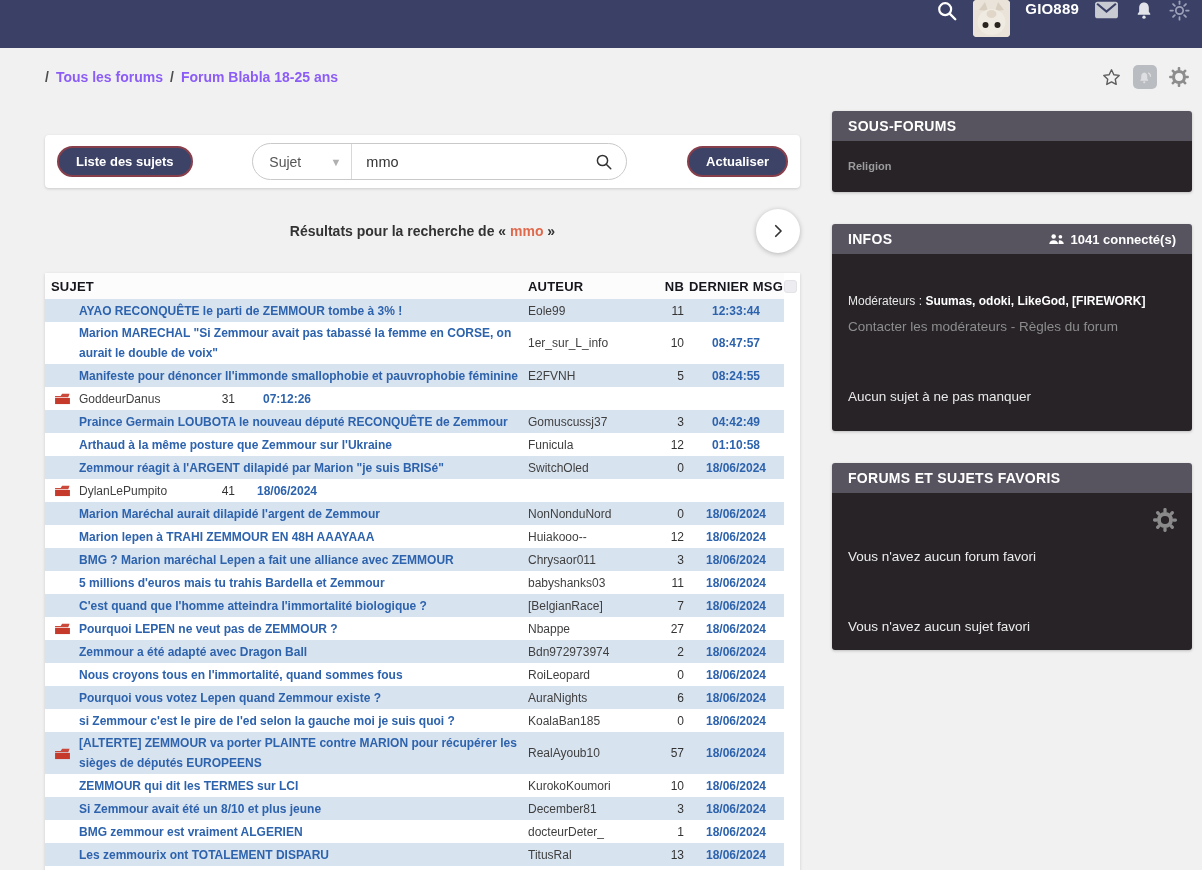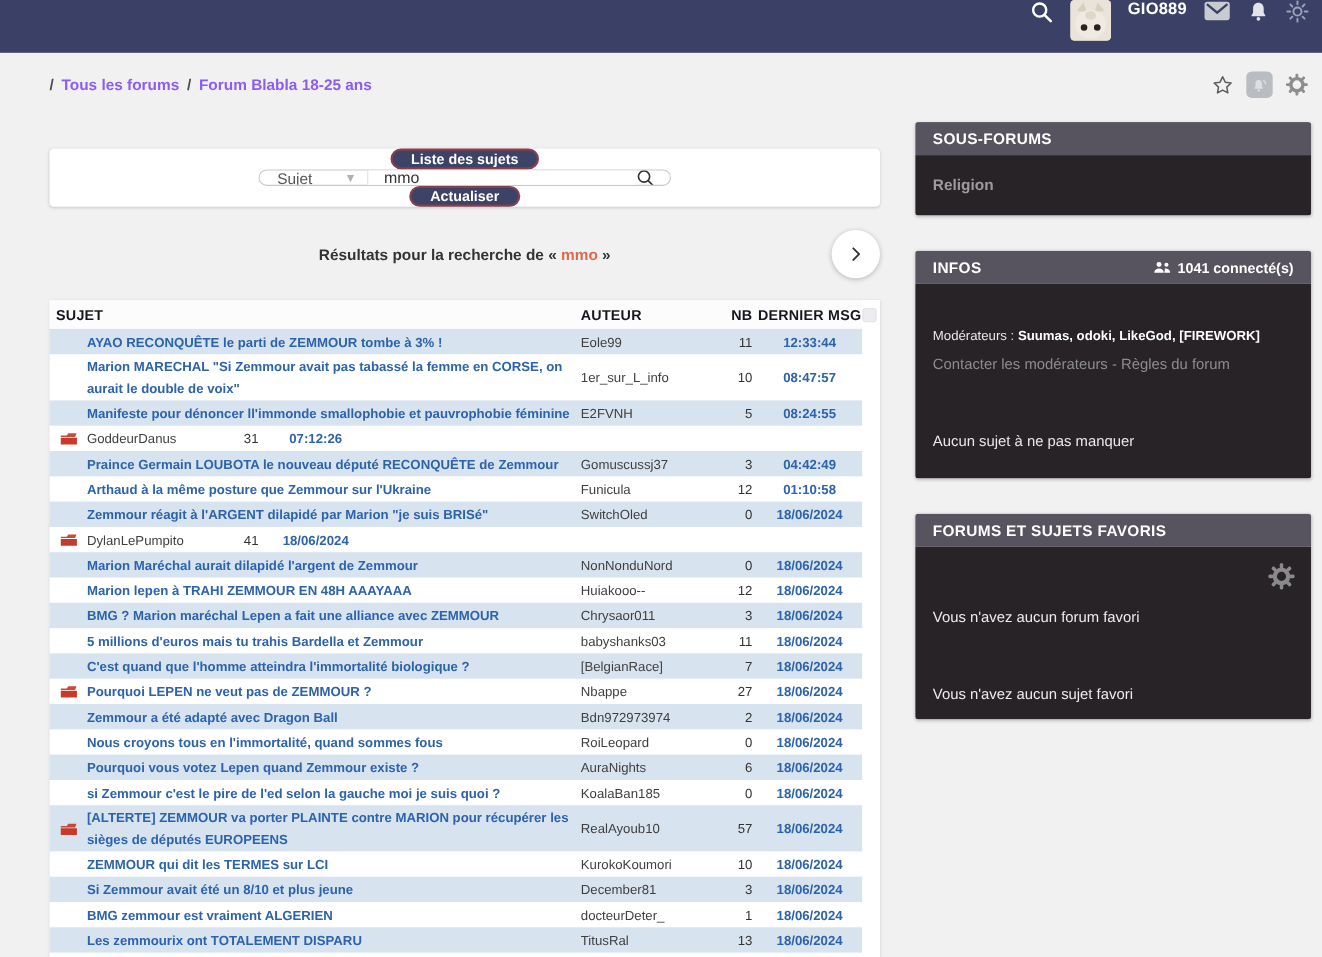--- a/index.html
+++ b/index.html
@@ -22,21 +22,21 @@
   .notif-square { width:24px; height:24px; border-radius:5px; background:#b9bcc1; display:flex; align-items:center; justify-content:center; }
 
   
   .content { display:flex; gap:32px; }
   .left-col { width:755px; flex:none; }
   .sidebar { width:360px; flex:none; margin-top:13px; }
 
   
   .toolbar-card { margin-top:37px; height:53px; background:#fff; border-radius:4px;
     box-shadow:0 1px 3px rgba(0,0,0,.16); display:flex; align-items:center;
-    justify-content:space-between; padding:0 12px;flex-direction:column; }
+    justify-content:space-between; padding:0 12px; }
   .btn-pill { background:#3d4367; border:2px solid #883f4c; border-radius:17px; color:#fff;
     font-weight:bold; font-size:13px; font-family:"Liberation Sans",sans-serif;
     height:31px; padding:0 17px; cursor:pointer; }
   .search-pill { width:375px; height:37px; border:1px solid #c9c9c9; border-radius:19px;
     background:#fff; display:flex; align-items:center; overflow:hidden; }
   .pill-select { width:98px; flex:none; display:flex; align-items:center; justify-content:space-between;
     padding:0 10px 0 16px; font-size:14px; color:#555; cursor:pointer; }
   .pill-chevron { color:#b0b0b0; font-size:11px; }
   .pill-divider { width:1px; height:100%; background:#d8d8d8; flex:none; }
   .pill-input { flex:1; border:none; outline:none; font-size:14.5px; color:#333;
@@ -73,21 +73,21 @@
   .row .col-nb { font-size:12px; color:#333; }
   .row .col-date { font-size:12px; font-weight:bold; color:#2d63ad; }
 
   
   .panel { margin-bottom:32px; border-radius:3px; overflow:hidden; box-shadow:0 1px 3px rgba(0,0,0,.22); }
   .panel-header { background:#57535f; height:30px; display:flex; align-items:center;
     justify-content:space-between; padding:0 16px; }
   .panel-title { color:#fff; font-weight:bold; font-size:14px; letter-spacing:.3px; }
   .panel-body { background:#272327; padding:16px; position:relative; }
   .connected { display:flex; align-items:center; gap:6px; color:#fff; font-weight:bold; font-size:13px; }
-  .subforum-item { color:#9c9c9c; font-weight:bold; font-size:14px; padding:6px 0 7px; cursor:pointer; }
+  .subforum-item { color:#9c9c9c; font-weight:bold; font-size:11px; padding:6px 0 7px; cursor:pointer; }
   .infos-body { height:177px; }
   .mods-line { margin-top:24px; font-size:12px; color:#e8e8e8; }
   .mods-names { font-weight:bold; color:#fff; }
   .contact-line { margin-top:11px; font-size:13.5px; color:#8d8d8d; cursor:pointer; }
   .no-miss-line { margin-top:55px; font-size:13.5px; color:#e8e8e8; }
   .fav-body { height:157px; }
   .fav-gear { position:absolute; top:14px; right:14px; cursor:pointer; }
   .no-forum-line { margin-top:40px; font-size:13.5px; color:#ececec; }
   .no-topic-line { margin-top:55px; font-size:13.5px; color:#ececec; }
 </style>

